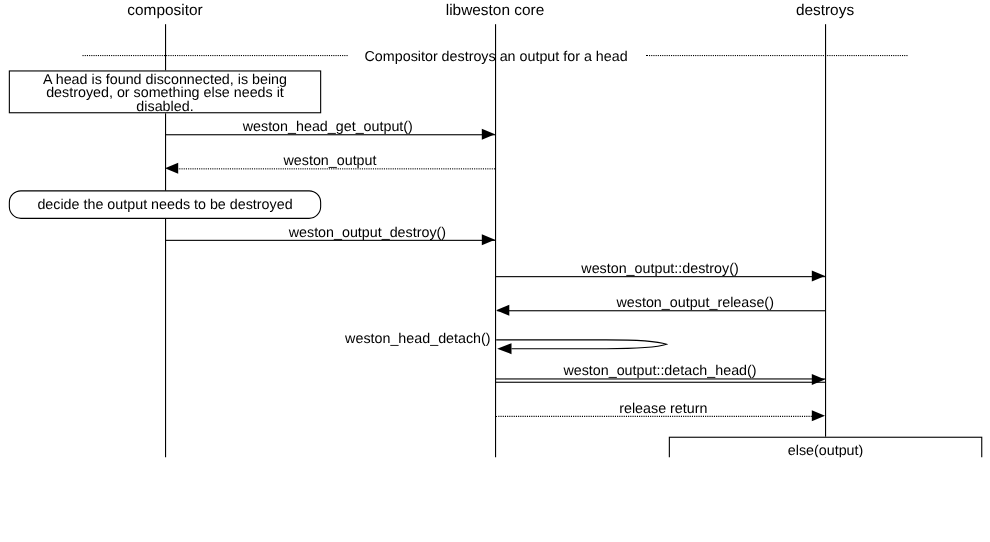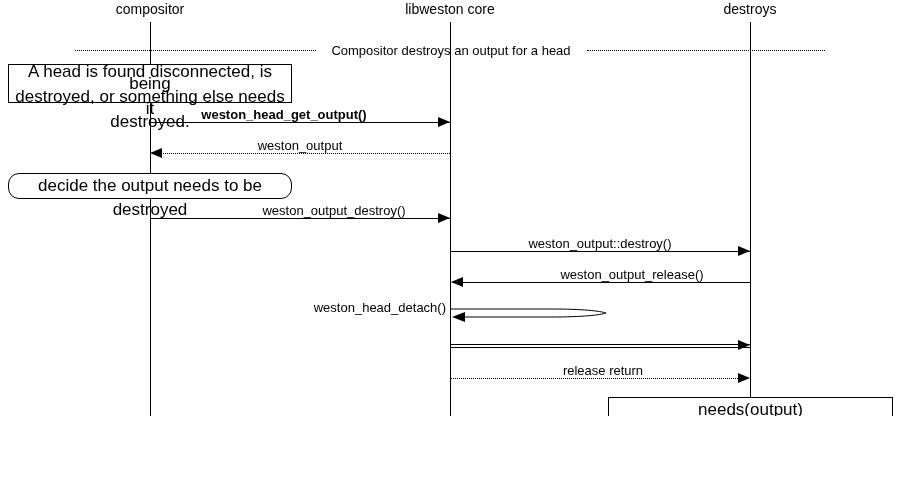--- a/index.html
+++ b/index.html
@@ -8,21 +8,21 @@
   .lifeline{position:absolute;top:22px;height:471px;width:1px;background:#000;}
   .participant{position:absolute;top:1px;width:200px;text-align:center;font-size:14px;}
   .mlabel{position:absolute;font-size:13px;text-align:center;white-space:nowrap;}
   .mline{position:absolute;height:0;border-top:1px solid #000;}
   .dotted{border-top-style:dotted;}
   .dbl{height:2px;border-bottom:1px solid #000;}
   .ahr{position:absolute;width:0;height:0;border-top:5px solid transparent;
        border-bottom:5px solid transparent;border-left:12px solid #000;}
   .ahl{position:absolute;width:0;height:0;border-top:5px solid transparent;
        border-bottom:5px solid transparent;border-right:12px solid #000;}
-  .note{position:absolute;border:1px solid #000;background:#fff;font-size:17px;
+  .note{position:absolute;border:1px solid #000;background:#fff;font-size:13px;
         text-align:center;box-sizing:border-box;}
   .note .nline{line-height:12.4px;}
   .selfloop{position:absolute;}
 </style>
 </head>
 <body>
 
 <div class="canvas">
 
   <div class="lifeline" style="left:150px;"></div>
@@ -33,24 +33,24 @@
   <div class="participant" style="left:350px;">libweston core</div>
   <div class="participant" style="left:650px;">destroys</div>
 
   <div class="mline dotted" style="left:75px;top:50px;width:241px;"></div>
   <div class="mline dotted" style="left:587px;top:50px;width:238px;"></div>
   <div class="mlabel" style="left:301px;top:43px;width:300px;">Compositor destroys an output for a head</div>
 
   <div class="note" style="left:8px;top:64px;width:284px;height:39px;padding-top:1px;">
     <div class="nline">A head is found disconnected, is being</div>
     <div class="nline">destroyed, or something else needs it</div>
-    <div class="nline">destroyed.</div>
+    <div class="nline">disabled.</div>
   </div>
 
-  <div class="mlabel" style="left:134px;top:107px;width:300px;font-weight:bold;">weston_head_get_output()</div>
+  <div class="mlabel" style="left:148px;top:107px;width:300px;">weston_head_get_output()</div>
   <div class="mline" style="left:150px;top:122px;width:300px;"></div>
   <div class="ahr" style="left:438px;top:117px;"></div>
 
   <div class="mlabel" style="left:150px;top:138px;width:300px;">weston_output</div>
   <div class="mline dotted" style="left:152px;top:153px;width:298px;"></div>
   <div class="ahl" style="left:150px;top:148px;"></div>
 
   <div class="note" style="left:8px;top:173px;width:284px;height:26px;line-height:24px;border-radius:11px;">
     <span>decide the output needs to be destroyed</span>
   </div>
@@ -66,29 +66,30 @@
   <div class="mlabel" style="left:450px;top:267px;width:300px;padding-left:32px;">weston_output_release()</div>
   <div class="mline" style="left:452px;top:282px;width:298px;"></div>
   <div class="ahl" style="left:451px;top:277px;"></div>
 
   <div class="mlabel" style="left:146px;top:300px;width:300px;text-align:right;">weston_head_detach()</div>
   <svg class="selfloop" style="left:451px;top:303px;" width="158" height="24" viewBox="0 0 158 24">
     <path d="M0,6 H100 C132,6 149,8 155,10 C149,12 132,14 100,14 H14" fill="none" stroke="#000" stroke-width="1"></path>
     <polygon points="14,9 14,19 1,14" fill="#000"></polygon>
   </svg>
 
+  <div class="mlabel" style="left:450px;top:329px;width:300px;">weston_output::detach_head()</div>
   <div class="mline dbl" style="left:450px;top:344px;width:300px;"></div>
   <div class="ahr" style="left:738px;top:340px;"></div>
 
   <div class="mlabel" style="left:442px;top:363px;width:300px;padding-left:11px;">release return</div>
   <div class="mline dotted" style="left:450px;top:378px;width:288px;"></div>
   <div class="ahr" style="left:738px;top:373px;"></div>
 
   <div class="note" style="left:608px;top:397px;width:285px;height:26px;line-height:24px;">
-    <span>needs(output)</span>
+    <span>else(output)</span>
   </div>
 
   <div class="mline dotted" style="left:452px;top:441px;width:298px;"></div>
   <div class="ahl" style="left:451px;top:436px;"></div>
 
   <div class="mline dotted" style="left:152px;top:472px;width:298px;"></div>
   <div class="ahl" style="left:150px;top:467px;"></div>
 
 </div>
 

